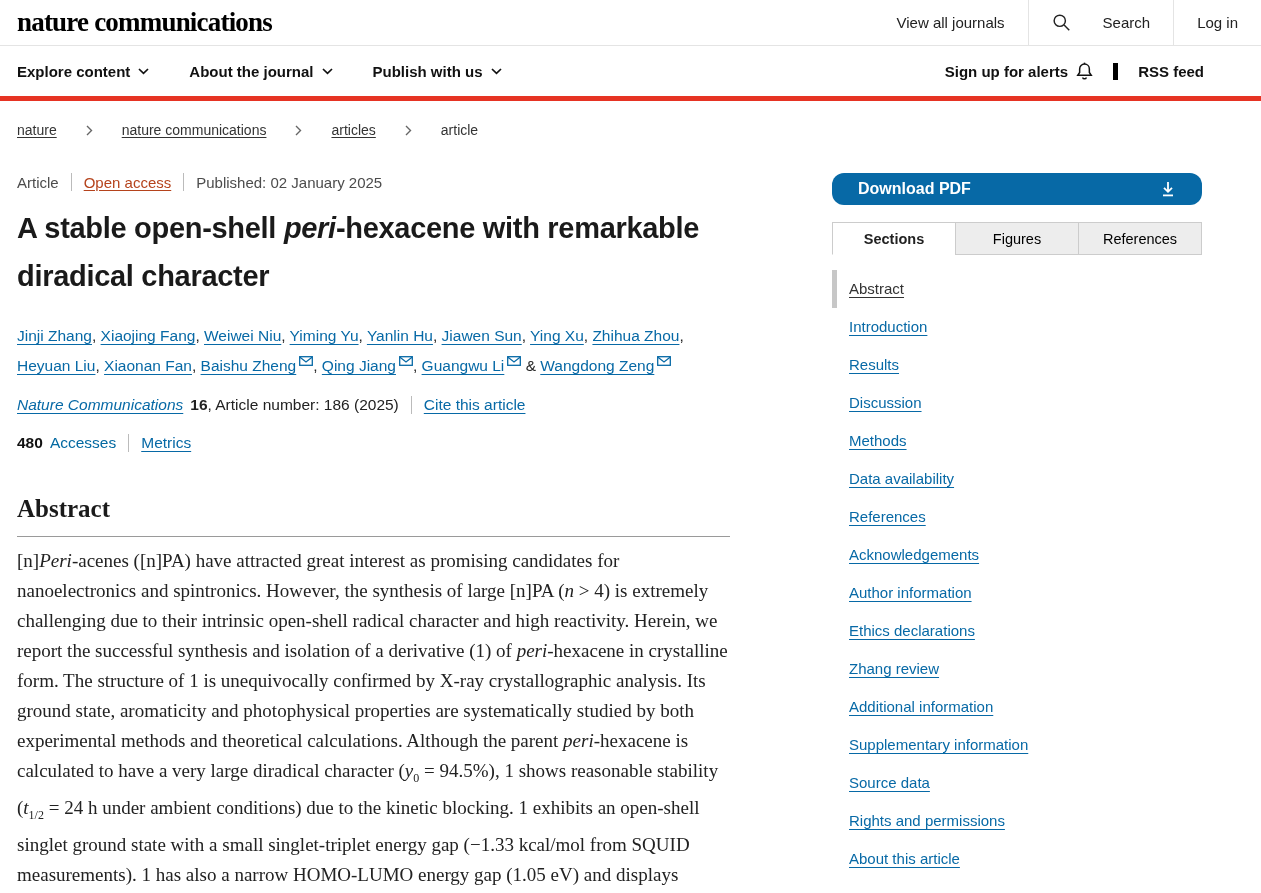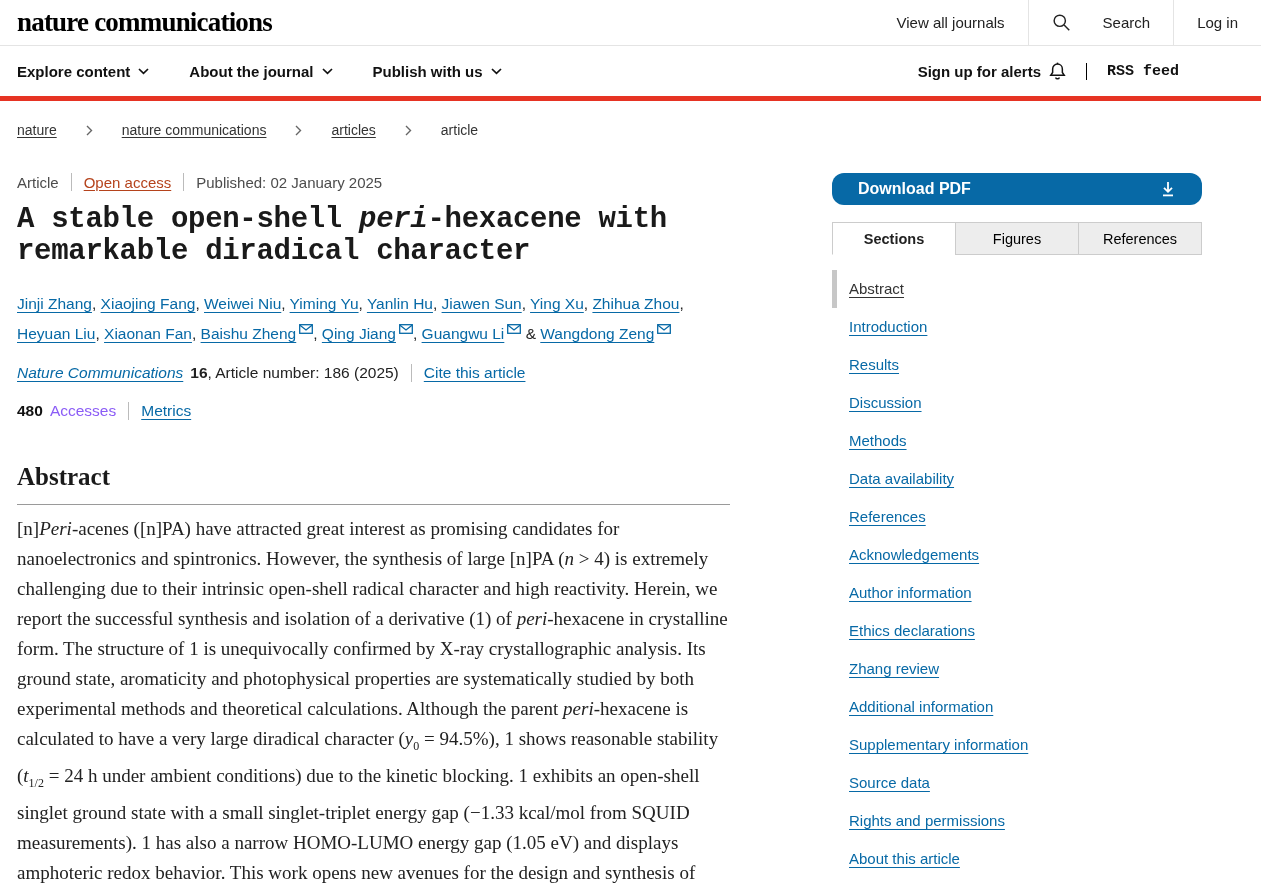--- a/index.html
+++ b/index.html
@@ -24,35 +24,35 @@
   .topbar-right { display: flex; align-items: stretch; }
   .topbar-item {
     display: flex; align-items: center; gap: 9px; padding: 16px 23px;
     font-size: 15px; color: #222; text-decoration: none;
   }
   .topbar-item + .topbar-item { border-left: 1px solid #e4e4e4; gap: 32px; }
 
   
   .navbar {
     height: 50px; display: flex; align-items: center; justify-content: space-between;
-    padding: 0 82px 0 17px;
+    padding: 0 57px 0 17px;
   }
   .nav-left { display: flex; gap: 40px; }
   .nav-item {
     display: flex; align-items: center; gap: 8px;
     font-size: 15px; font-weight: 700; color: #111; text-decoration: none;
   }
   .nav-right { display: flex; align-items: center; }
   .alerts-link {
     display: flex; align-items: center; gap: 8px; font-size: 15px; font-weight: 700;
     color: #111; text-decoration: none; padding-right: 20px;
   }
   .rss-link {
     font-size: 15px; font-weight: 700; color: #111; text-decoration: none;
-    border-left: 1px solid #000000; padding-left: 20px; font-family: Liberation Mono, monospace;
+    border-left: 5px solid #000000; padding-left: 20px;
   }
   .red-bar { height: 5px; background: #e63323; }
 
   
   .breadcrumb {
     display: flex; align-items: center; gap: 29px;
     padding: 21px 57px 0 17px; font-size: 14px;
   }
   .crumb { color: #333; text-decoration: underline; text-underline-offset: 2px; }
   .crumb-last { color: #333; }
@@ -62,39 +62,39 @@
   .main { display: flex; padding: 35px 59px 0 17px; align-items: flex-start; }
   .content { width: 713px; }
   .sidebar { width: 370px; margin-left: auto; }
 
   
   .meta-row { display: flex; align-items: center; font-size: 15px; color: #4c4c4c; }
   .vdiv { width: 1px; height: 18px; background: #bbb; margin: 0 12px; }
   .open-access { color: #b5431c; text-decoration: underline; text-underline-offset: 2px; }
 
   .title {
-    font-family: Liberation Mono, monospace; font-size: 29px; line-height: 32px;
+    font-family: Liberation Sans, sans-serif; font-size: 29px; line-height: 48px;
     font-weight: 700; letter-spacing: -0.3px; color: #1a1a1a;
     margin: 13px 0 0; max-width: 700px;
   }
 
   .authors { margin: 21px 0 0; font-size: 15.5px; line-height: 30px; max-width: 713px; }
   .author-link { color: #0769a6; text-decoration: underline; text-underline-offset: 2.5px; }
   .author-sep { color: #222; }
   .mail-icon { margin-left: 3px; position: relative; top: -5px; }
 
   .journal-row { display: flex; align-items: center; margin-top: 15px; font-size: 15.5px; }
   .journal-name { font-style: italic; color: #0769a6; text-decoration: underline; text-underline-offset: 2.5px; }
   .journal-vol { font-weight: 700; margin-left: 7px; }
   .journal-suffix { color: #222; }
   .cite-link { color: #0769a6; text-decoration: underline; text-underline-offset: 2.5px; }
 
   .metrics-row { display: flex; align-items: center; margin-top: 20px; font-size: 15.5px; }
   .metrics-count { font-weight: 700; color: #111; margin-right: 7px; }
-  .metrics-label { color: #8b5cf6; }
+  .metrics-label { color: #0369a1; }
   .metrics-link { color: #0769a6; text-decoration: underline; text-underline-offset: 2.5px; }
 
   
   .abstract-heading {
     font-family: "Liberation Serif", serif; font-size: 25px; font-weight: 700;
     color: #1a1a1a; margin: 43px 0 0;
   }
   .abstract-rule { border: none; border-top: 1px solid #9a9a9a; margin: 13px 0 0; }
   .abstract-text {
     font-family: "Liberation Serif", serif; font-size: 19px; line-height: 30px;

